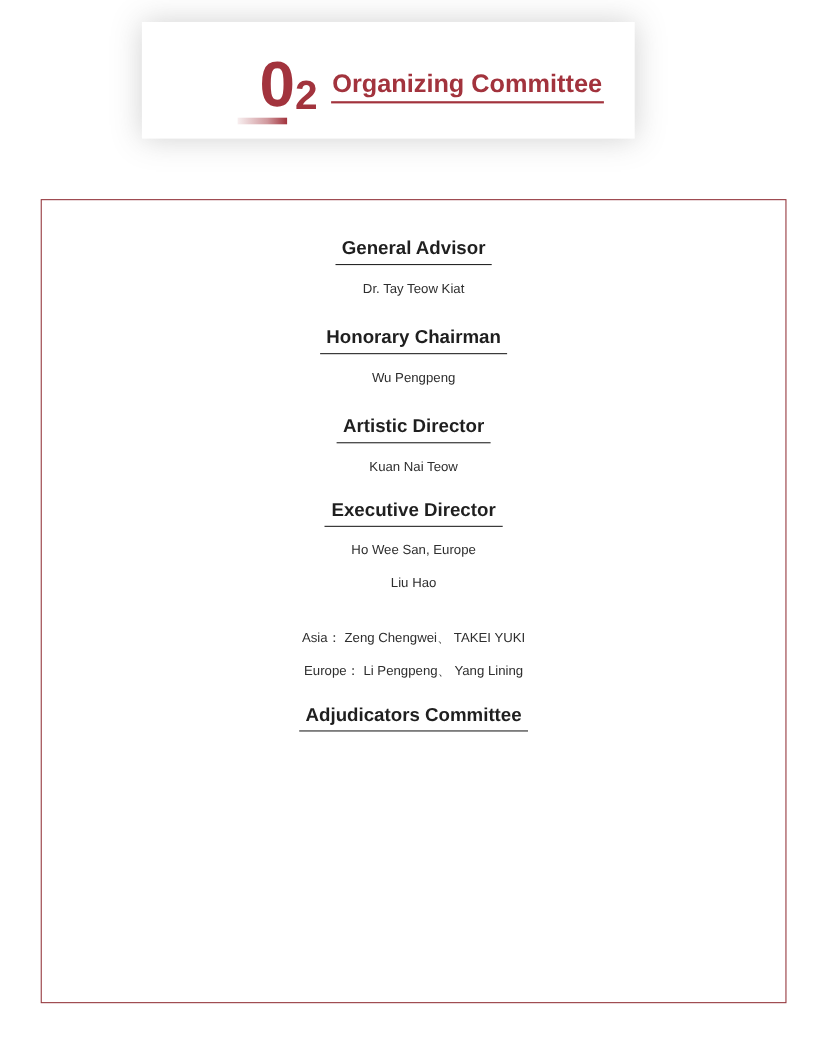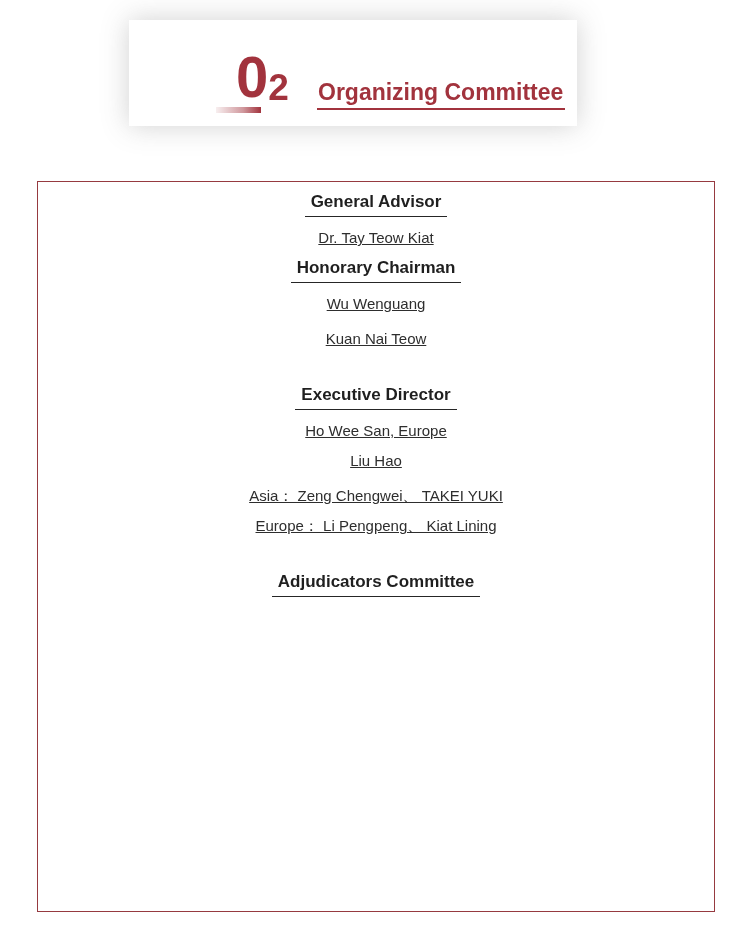--- a/index.html
+++ b/index.html
@@ -35,55 +35,54 @@
   .num-bar {
     position: absolute; left: 216px; top: 107px;
     width: 45px; height: 6px;
     background: linear-gradient(90deg,
       rgba(162, 51, 61, 0.08) 0%,
       rgba(162, 51, 61, 0.50) 60%,
       var(--accent) 100%);
   }
   .page-title {
     position: absolute; left: 301px; top: 65px;
-    margin: 16px;
+    margin: 0;
     font-size: 23px; font-weight: bold; line-height: 1;
     color: var(--accent);
     padding: 0 2px 4px 1px;
     border-bottom: 2px solid var(--accent);
     white-space: nowrap;
   }
   
   .committee-box {
     margin-left: 37px;
     width: 678px; height: 731px;
     border: 1.5px solid var(--box-border);
     text-align: center;
-    padding-top: 10px;
+    padding-top: 34px;
   }
-  .section { margin-top: 5px; }
+  .section { margin-top: 20px; }
   .section:first-of-type { margin-top: 0; }
   .section:nth-of-type(4),
-  .section:nth-of-type(6) { margin-top: 31px; }
+  .section:nth-of-type(6) { margin-top: 15px; }
   .section-title {
     display: inline-block;
     margin: 0 0 6px 0;
     font-size: 17px; line-height: 20px; font-weight: bold;
     color: var(--heading-text);
     padding: 0 6px 4px 6px;
     border-bottom: 1.6px solid #262626;
     white-space: nowrap;
   }
   .lines { margin: 0; }
   .line {
     margin: 0;
-    font-size: 15px; line-height: 30px;
+    font-size: 12px; line-height: 30px;
     color: var(--body-text);
     white-space: nowrap;
-    text-decoration: underline;
   }
 </style>
 </head>
 <body>
 
 <div class="page">
 
   <header class="header">
     <div class="header-bg"></div>
     <div class="digits">
@@ -98,42 +97,43 @@
       <section class="section">
         <h2 class="section-title">General Advisor</h2>
         <div class="lines">
           <p class="line">Dr. Tay Teow Kiat</p>
         </div>
       </section>
 
       <section class="section">
         <h2 class="section-title">Honorary Chairman</h2>
         <div class="lines">
-          <p class="line">Wu Wenguang</p>
+          <p class="line">Wu Pengpeng</p>
         </div>
       </section>
 
       <section class="section">
+        <h2 class="section-title">Artistic Director</h2>
         <div class="lines">
           <p class="line">Kuan Nai Teow</p>
         </div>
       </section>
 
       <section class="section">
         <h2 class="section-title">Executive Director</h2>
         <div class="lines">
           <p class="line">Ho Wee San, Europe</p>
           <p class="line">Liu Hao</p>
         </div>
       </section>
 
       <section class="section">
         <div class="lines">
           <p class="line">Asia： Zeng Chengwei、 TAKEI YUKI</p>
-          <p class="line">Europe： Li Pengpeng、 Kiat Lining</p>
+          <p class="line">Europe： Li Pengpeng、 Yang Lining</p>
         </div>
       </section>
 
       <section class="section">
         <h2 class="section-title">Adjudicators Committee</h2>
       </section>
     </main>
 
 </div>
 

